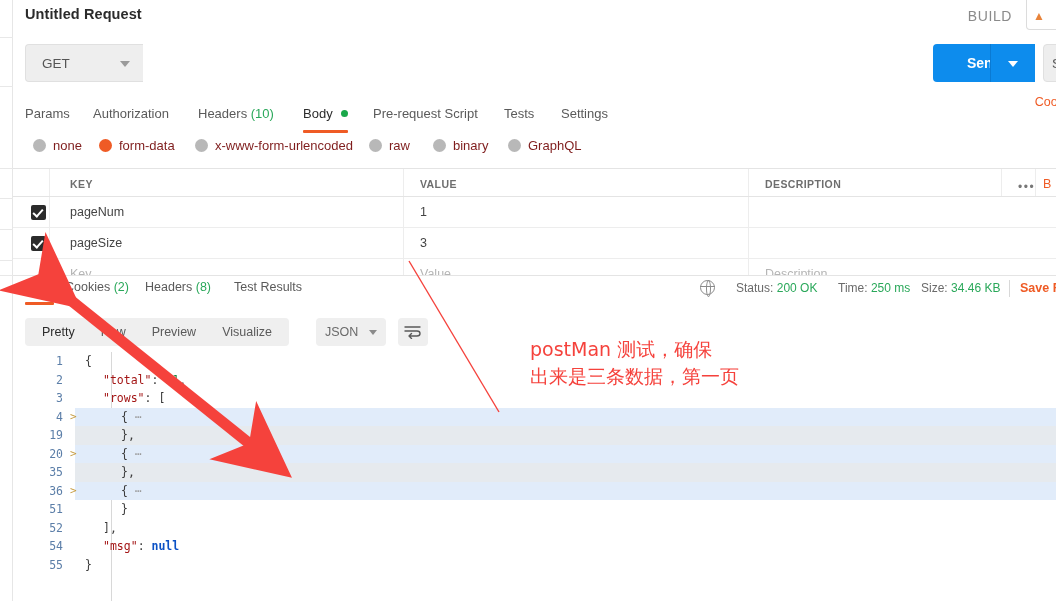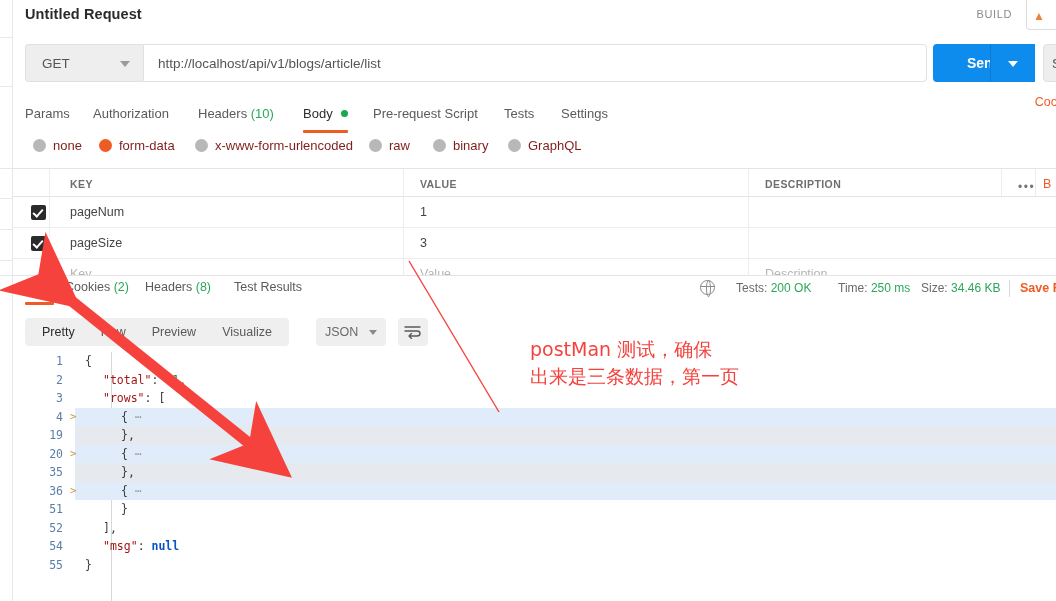--- a/index.html
+++ b/index.html
@@ -25,21 +25,21 @@
   .main { position: absolute; left: 13px; top: 0; width: 1043px; height: 601px; }
 
   
   .title-bar { position: relative; height: 36px; }
   .req-title {
     position: absolute; left: 12px; top: 6px;
     font-size: 14.5px; font-weight: bold; color: #2b2b2b; letter-spacing: .1px;
   }
   .build-label {
     position: absolute; right: 44px; top: 8px;
-    font-size: 11px; color: #8a8a8a; letter-spacing: .6px;
+    font-size: 14px; color: #8a8a8a; letter-spacing: .6px;
   }
   .corner-btn {
     position: absolute; right: -10px; top: 0px; width: 40px; height: 30px;
     border: 1px solid #dcdcdc; border-top: none; border-radius: 0 0 4px 4px;
     background: #fff;
   }
   .corner-btn .glyph {
     position: absolute; left: 6px; top: 9px; font-size: 12px; color: #e8833a;
   }
 
@@ -265,23 +265,20 @@
       <div class="build-label">BUILD</div>
       <div class="corner-btn">
         <span class="glyph">▲</span>
       </div>
     </div>
 
     <div class="url-row">
       <div class="method-box">
         <span class="m-text">GET</span>
         <span class="m-caret"></span>
-      </div>
-      <div class="url-box">
-        <span class="u-text">http://localhost/api/v1/blogs/article/list</span>
       </div>
       <div class="send-btn">
         <span class="s-text">Send</span>
       </div>
       <div class="send-caret-box">
         <span class="c"></span>
       </div>
       <div class="save-btn">
         <span class="t">Sa</span>
       </div>
@@ -391,21 +388,21 @@
       <div class="rsp-tab" style="left:132px;">
         <span>Headers</span>
         <span class="count">(8)</span>
       </div>
       <div class="rsp-tab" style="left:221px;">
         <span>Test Results</span>
       </div>
 
       <span class="globe-ic" style="left:687px;"></span>
       <span class="meta" style="left:723px;">
-        <span>Tests:</span>
+        <span>Status:</span>
         <span class="val">200 OK</span>
       </span>
       <span class="meta" style="left:825px;">
         <span>Time:</span>
         <span class="val">250 ms</span>
       </span>
       <span class="meta" style="left:908px;">
         <span>Size:</span>
         <span class="val">34.46 KB</span>
       </span>

